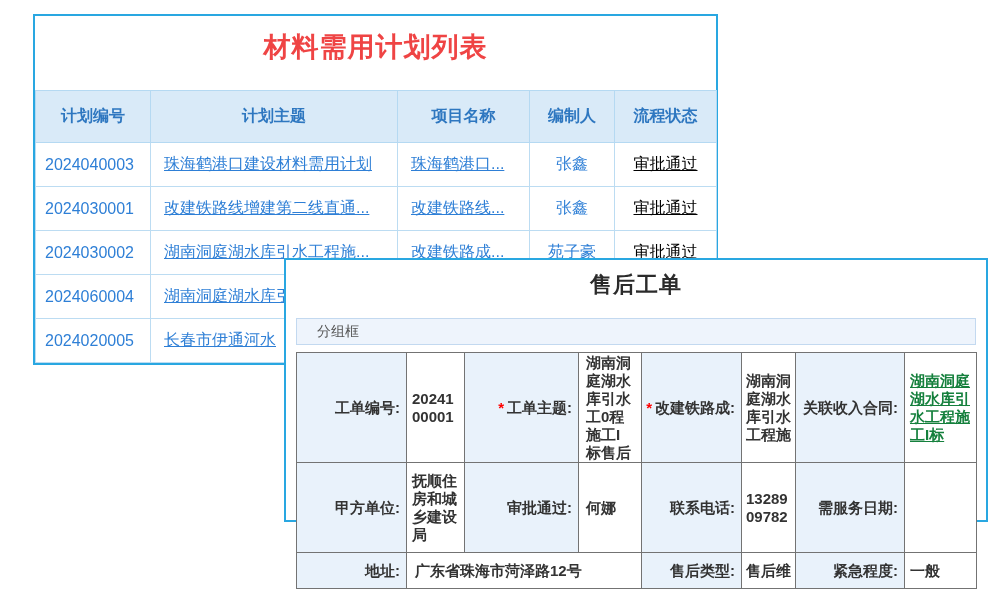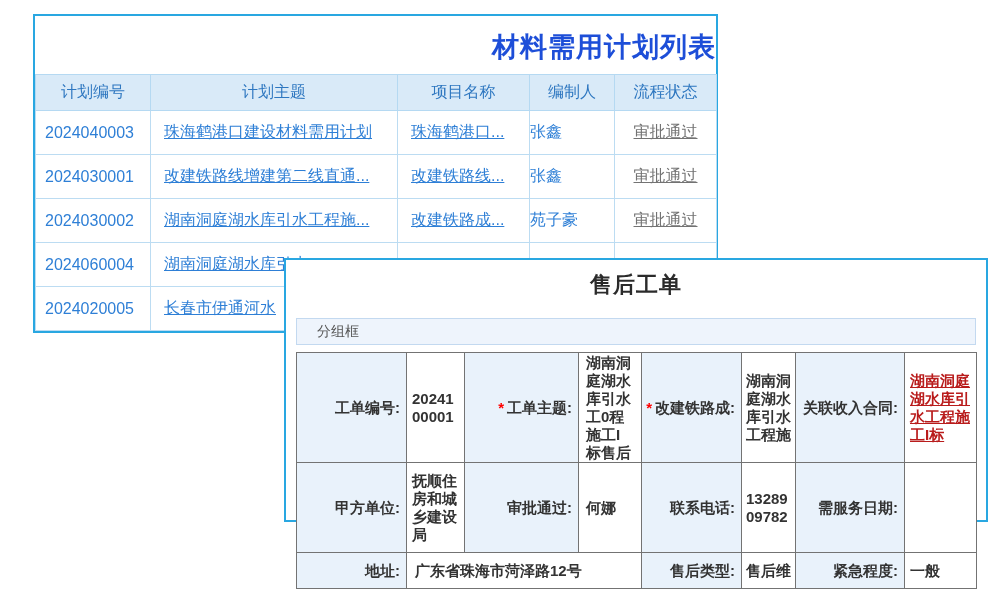--- a/index.html
+++ b/index.html
@@ -14,58 +14,58 @@
   
   .panel1 {
     position: absolute;
     left: 33px; top: 14px;
     width: 685px;
     border: 2px solid #29a7e1;
     background: #fff;
     z-index: 1;
   }
   .panel1-title {
-    height: 58px;
+    height: 74px;
     line-height: 62px;
-    text-align: right;
+    text-align: center;
     font-size: 27px;
     font-weight: bold;
-    color: #1d4ed8;
+    color: #ef4444;
     letter-spacing: 1px;
   }
   .plan-table {
     width: 100%;
     border-collapse: collapse;
     table-layout: fixed;
   }
   .plan-table th {
     background: #d9eaf8;
     color: #2e77c0;
-    font-weight: normal;
+    font-weight: bold;
     font-size: 16px;
-    height: 36px;
+    height: 52px;
     text-align: center;
     border: 1px solid #b5d9f2;
   }
   .plan-table td {
     height: 44px;
     font-size: 16px;
     color: #2e7fd6;
     border: 1px solid #bcdcf2;
     background: #fff;
     overflow: hidden;
     white-space: nowrap;
   }
   .plan-table td.c-no { padding-left: 9px; text-align: left; }
   .plan-table td.c-subject { padding-left: 13px; text-align: left; }
   .plan-table td.c-project { padding-left: 13px; text-align: left; }
-  .plan-table td.c-creator { }
+  .plan-table td.c-creator { text-align: center; }
   .plan-table td.c-status { text-align: center; }
   .link-blue { color: #2e7fd6; text-decoration: underline; cursor: pointer; }
-  .link-green { color: #737373; text-decoration: underline; cursor: pointer; text-align: center; }
+  .link-green { color: #000000; text-decoration: underline; cursor: pointer; text-align: center; }
 
   
   .panel2 {
     position: absolute;
     left: 284px; top: 258px;
     width: 704px; height: 264px;
     border: 2px solid #29a7e1;
     background: #fff;
     z-index: 5;
   }
@@ -115,21 +115,21 @@
   }
   .wo-table tr.r1 td { height: 110px; }
   .wo-table tr.r2 td { height: 90px; }
   .wo-table tr.r3 td { height: 36px; }
   td.val.v1 { padding: 8px 5px; }
   td.val.v2 { padding: 0 7px; }
   td.val.v3 { padding: 0 4px; }
   td.val.v4 { padding: 0 5px; }
   td.val.vaddr { padding: 0 8px; }
   .req { color: #ff0000; margin-right: 3px; }
-  .contract-link { color: #b91c1c; text-decoration: underline; cursor: pointer; }
+  .contract-link { color: #15803d; text-decoration: underline; cursor: pointer; }
 </style>
 </head>
 <body>
 
 <div class="panel1">
   <div class="panel1-title">材料需用计划列表</div>
   <table class="plan-table">
     <colgroup>
       <col style="width:115px">
         <col style="width:247px">

